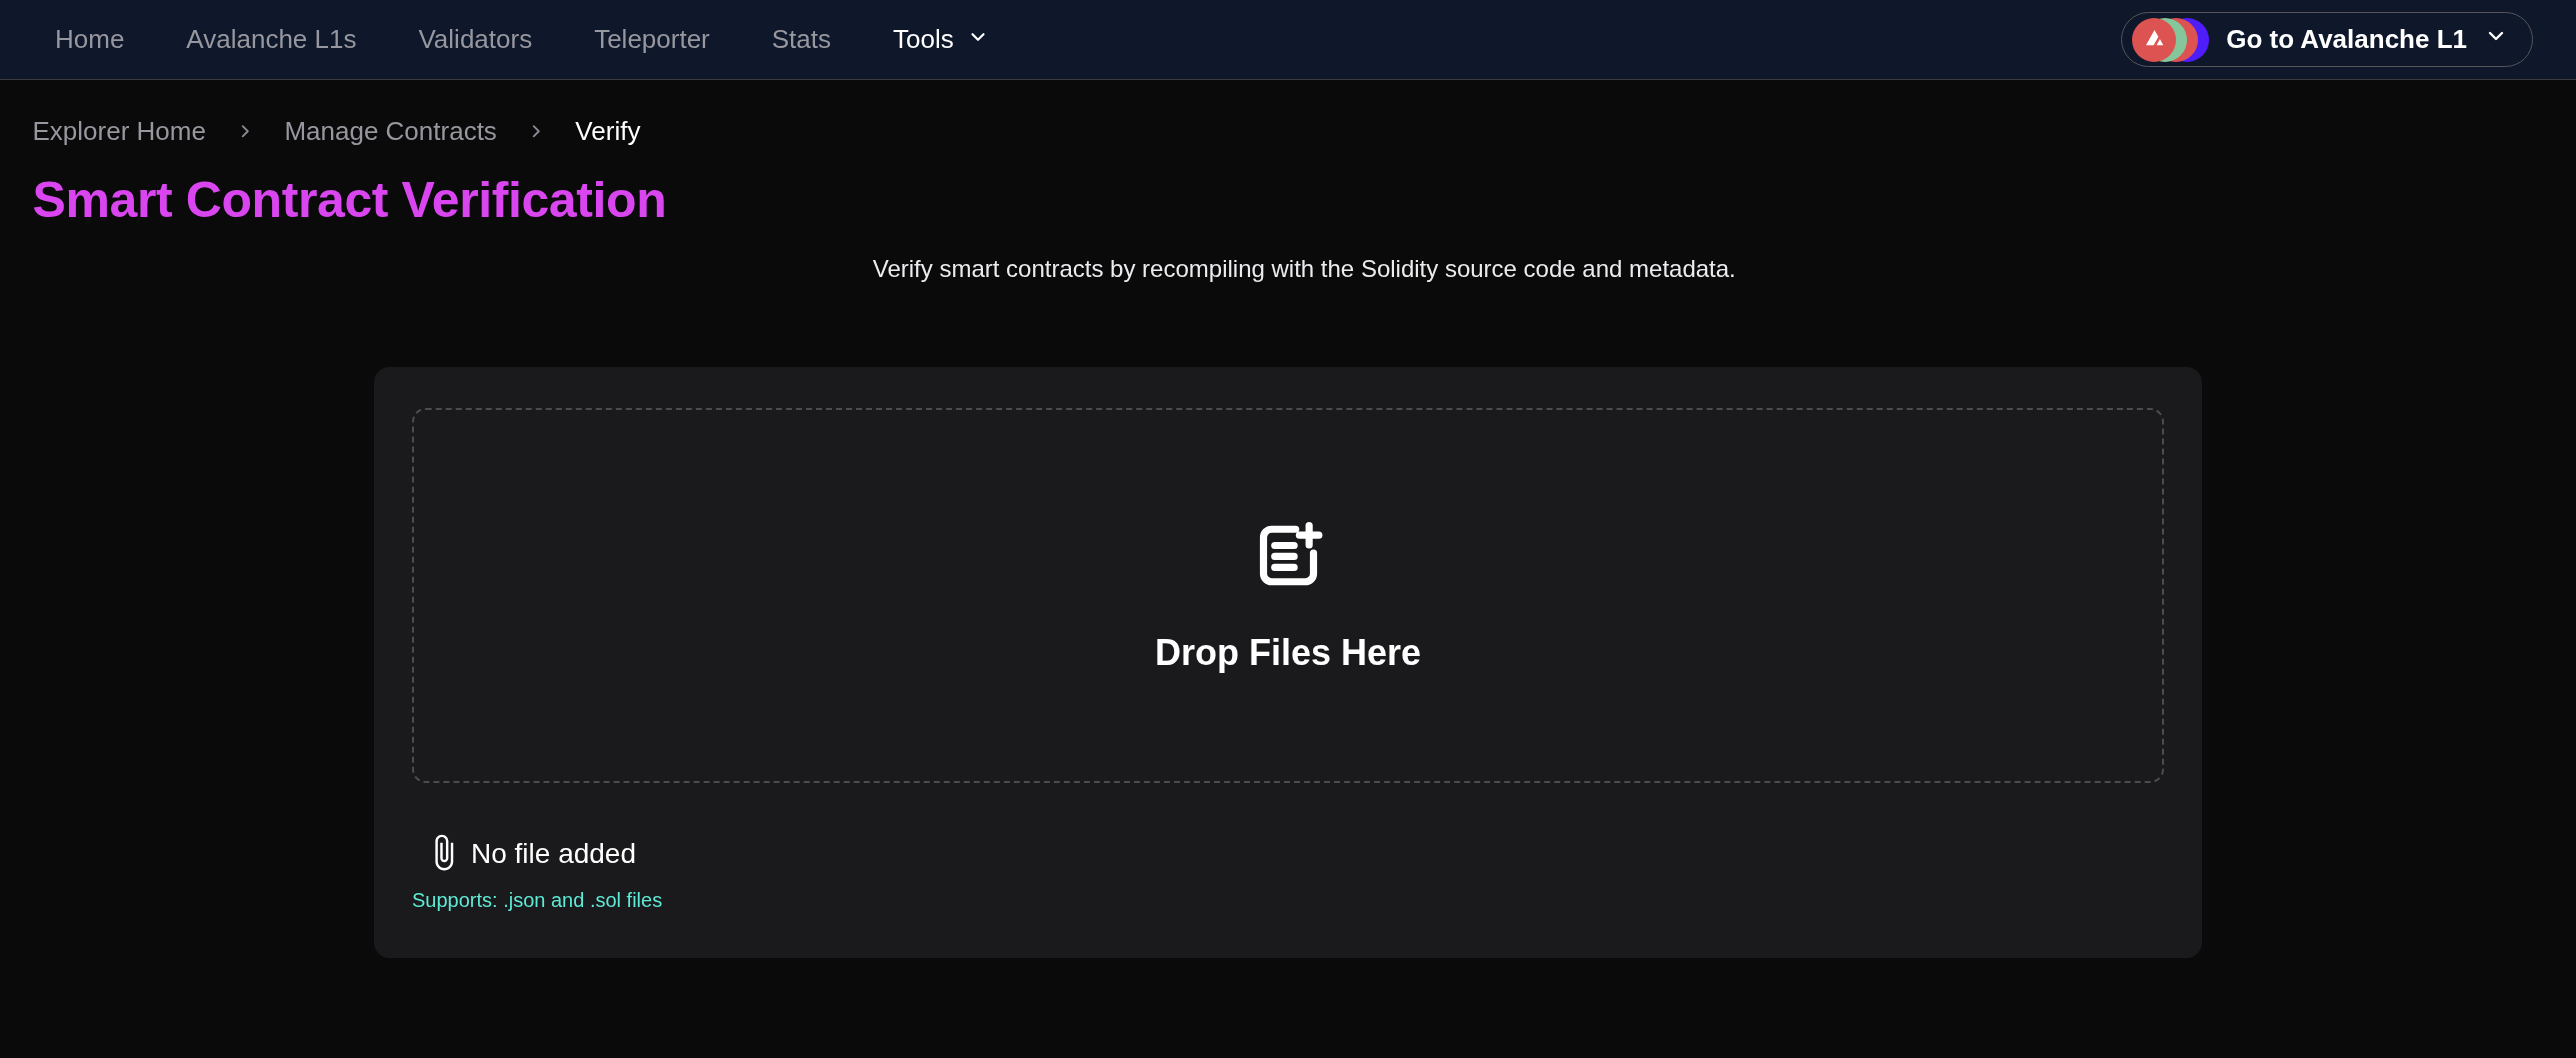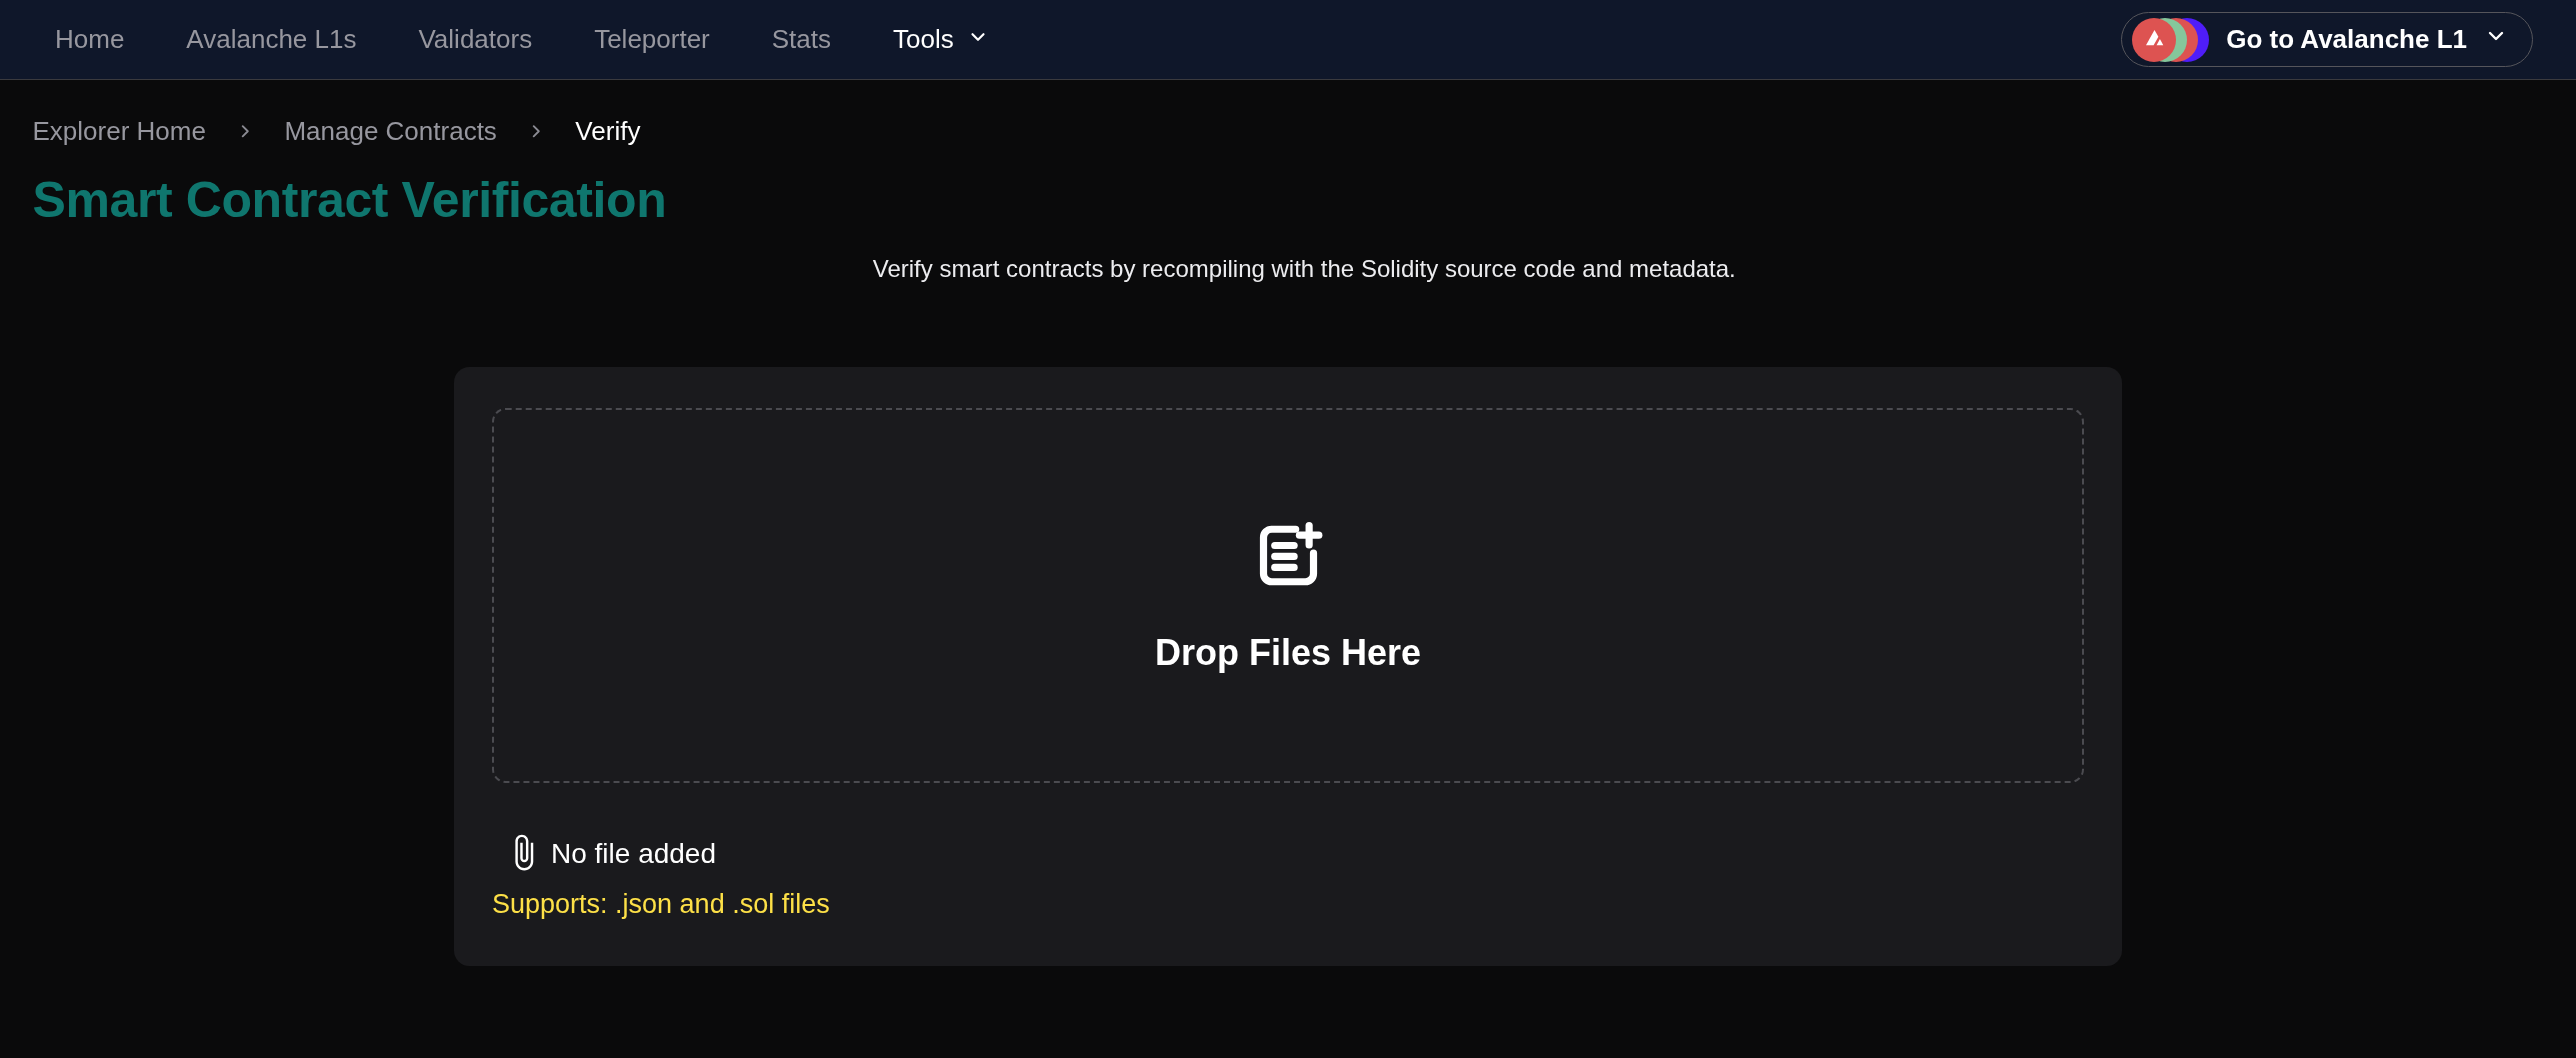--- a/index.html
+++ b/index.html
@@ -69,32 +69,32 @@
   }
   .crumb { color:#97979f; text-decoration:none; cursor:pointer; }
   .crumb-current { color:#ffffff; }
   .crumb-sep { display:flex; align-items:center; }
 
   .page-title {
     margin:24px 0 0 32.5px;
     font-size:50px;
     font-weight:700;
     letter-spacing:-0.4px;
-    color:#0f766e;
+    color:#d946ef;
   }
   .page-subtitle {
     margin:26px 0 0 32.5px;
     font-size:24px;
     color:#ececef;
     text-align:center;
   }
 
   
   .card {
-    width:1668px;
+    width:1828px;
     margin:84px auto 0;
     background:#1a1a1d;
     border-radius:15.4px;
     padding:41px 38px 46px;
   }
   .dropzone {
     height:375px;
     border:2.6px dashed #4b4b50;
     border-radius:13.7px;
     display:flex;
@@ -114,22 +114,22 @@
   }
   .dz-link { color:#3e7ef7; text-decoration:none; cursor:pointer; }
 
   .file-status {
     display:flex; align-items:center; gap:8px;
     margin:50px 0 0 12px;
   }
   .file-status-label { font-size:28px; color:#ffffff; }
   .supports {
     margin:13.7px 0 0 0;
-    font-size:27px;
-    color:#fde047;
+    font-size:20px;
+    color:#5eead4;
   }
 </style>
 </head>
 <body>
 
 <nav class="topnav">
   <div class="nav-items">
     <a class="nav-link">Home</a>
     <a class="nav-link">Avalanche L1s</a>
     <a class="nav-link">Validators</a>

